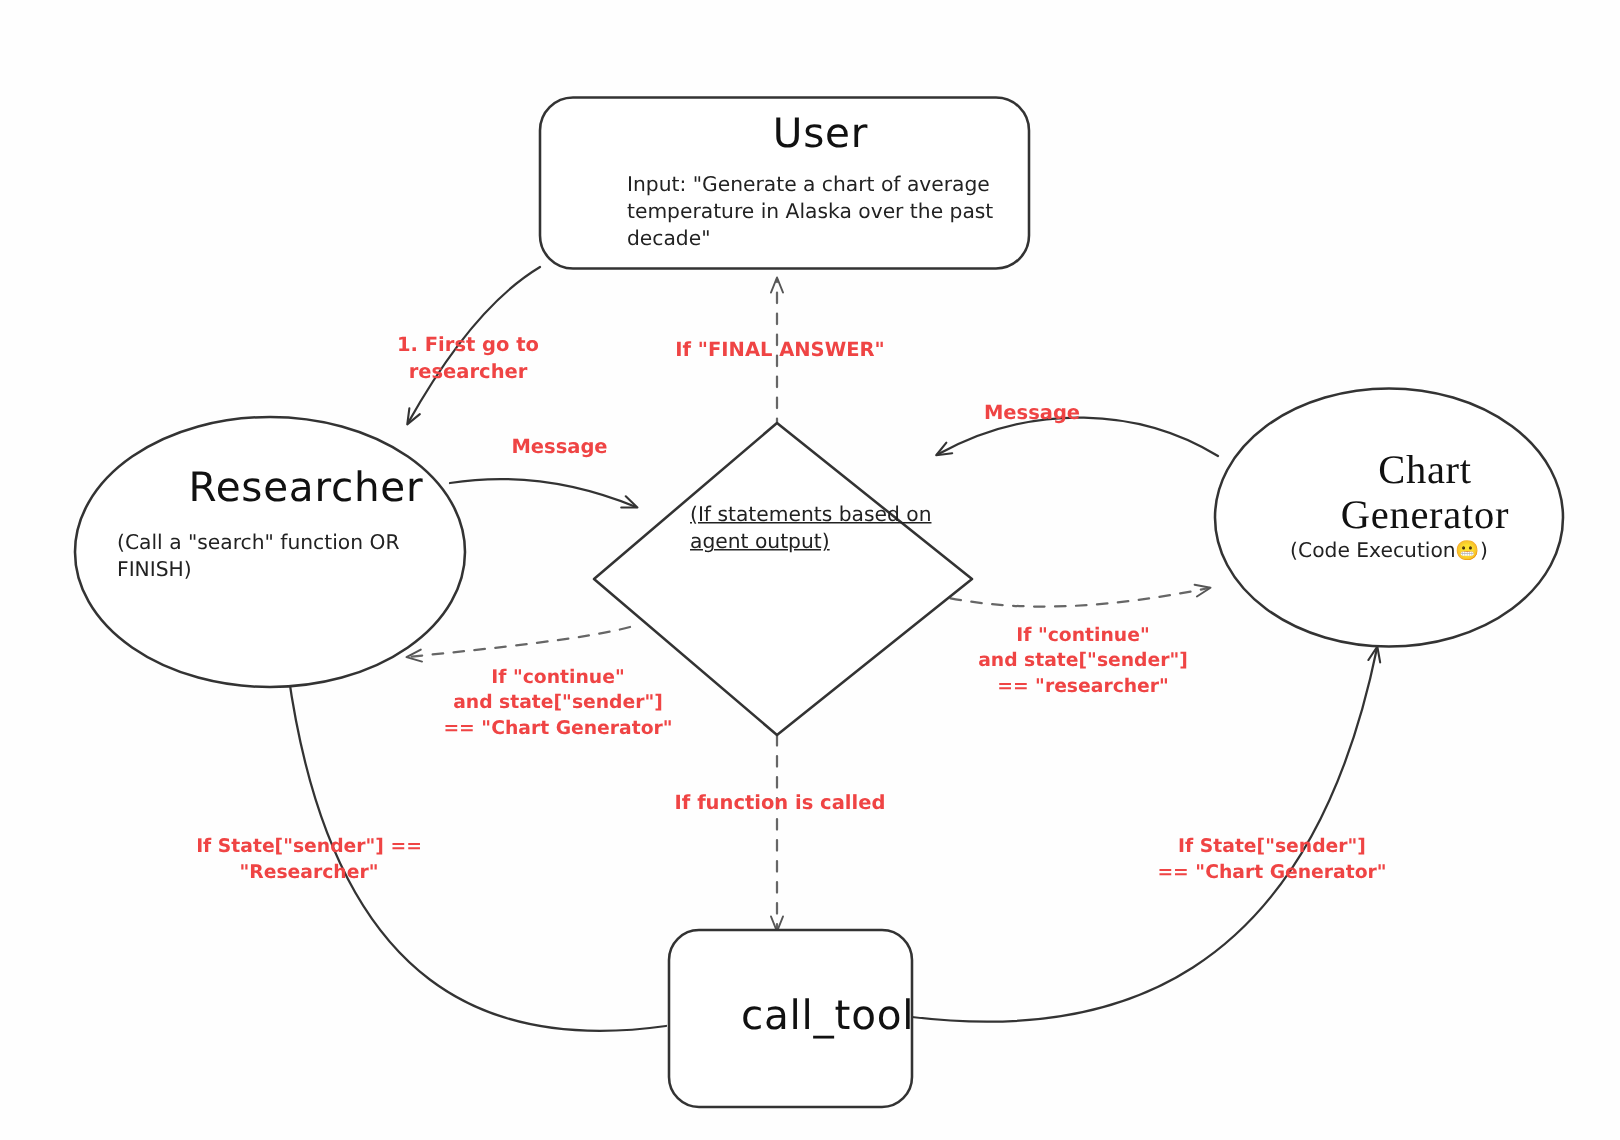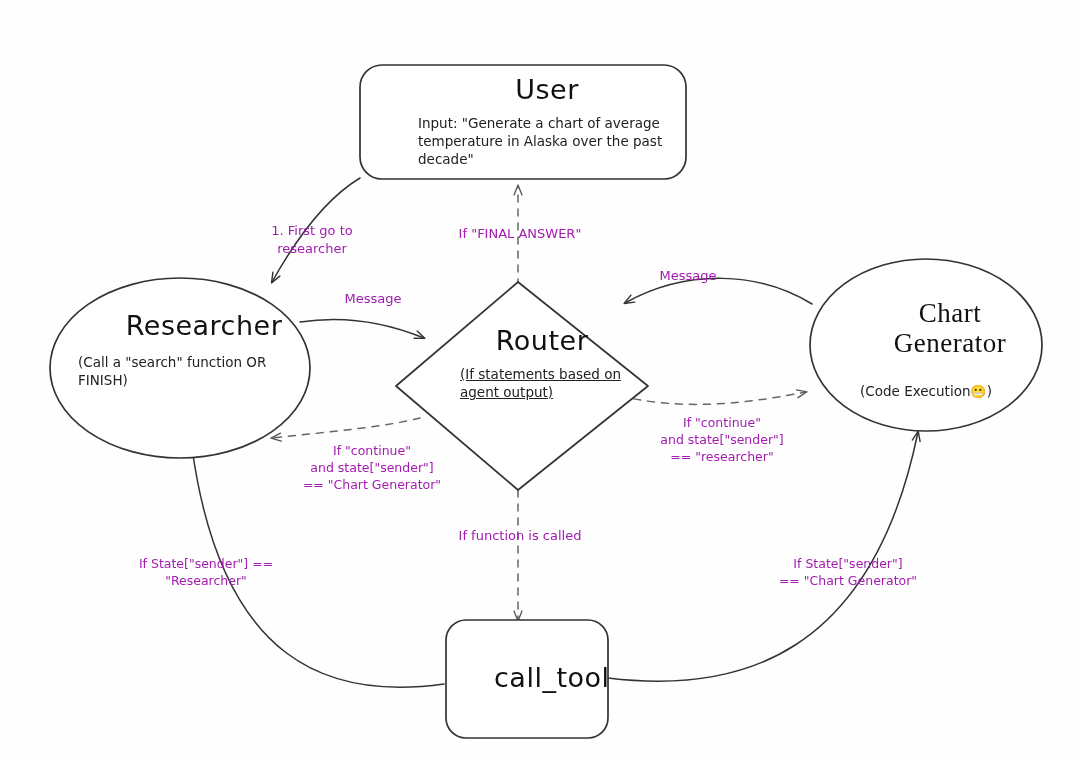--- a/index.html
+++ b/index.html
@@ -48,23 +48,24 @@
   .node-sub {
     font-size: 13.5px;
     line-height: 1.35;
     color: #222;
     margin-top: 7px;
   }
   .edge-label {
     position: absolute;
     font-size: 13px;
     line-height: 1.35;
-    color: #a21caf;
+    color: #ef4444;
     text-align: center;
     white-space: pre-line;
+    font-weight: bold;
   }
   .edge-label.small {
     font-size: 12.5px;
   }
   .emoji {
     font-size: 13px;
   }
 </style>
 </head>
 <body>
@@ -125,30 +126,29 @@
 over the past decade"</div>
   </div>
 
   <div class="node-text" style="left:50px; top:310px; width:260px;">
     <div class="node-title">Researcher</div>
     <div class="node-sub" style="text-align:left; padding-left:28px; margin-top:12px;">(Call a "search" function
 OR FINISH)</div>
   </div>
 
   <div class="node-text" style="left:398px; top:325px; width:240px;">
-    <div class="node-title">Router</div>
     <div class="node-sub" style="text-align:left; padding-left:62px; margin-top:9px;text-decoration:underline;">(If statements
 based on agent
 output)</div>
   </div>
 
   <div class="node-text" style="left:810px; top:298px; width:232px;">
     <div class="node-title two-line" style="white-space:pre-line;">Chart
 Generator</div>
-    <div class="node-sub" style="margin-top:24px;"><span>(Code Execution</span><span class="emoji">😬</span><span>)</span></div>
+    <div class="node-sub" style="margin-top:0;"><span>(Code Execution</span><span class="emoji">😬</span><span>)</span></div>
   </div>
 
   <div class="node-text" style="left:446px; top:662px; width:148px;">
     <div class="node-title">call_tool</div>
   </div>
 
   <div class="edge-label" style="left:232px; top:222px; width:160px;">1. First go to
 researcher</div>
 
   <div class="edge-label" style="left:432px; top:225px; width:176px;">If "FINAL ANSWER"</div>

